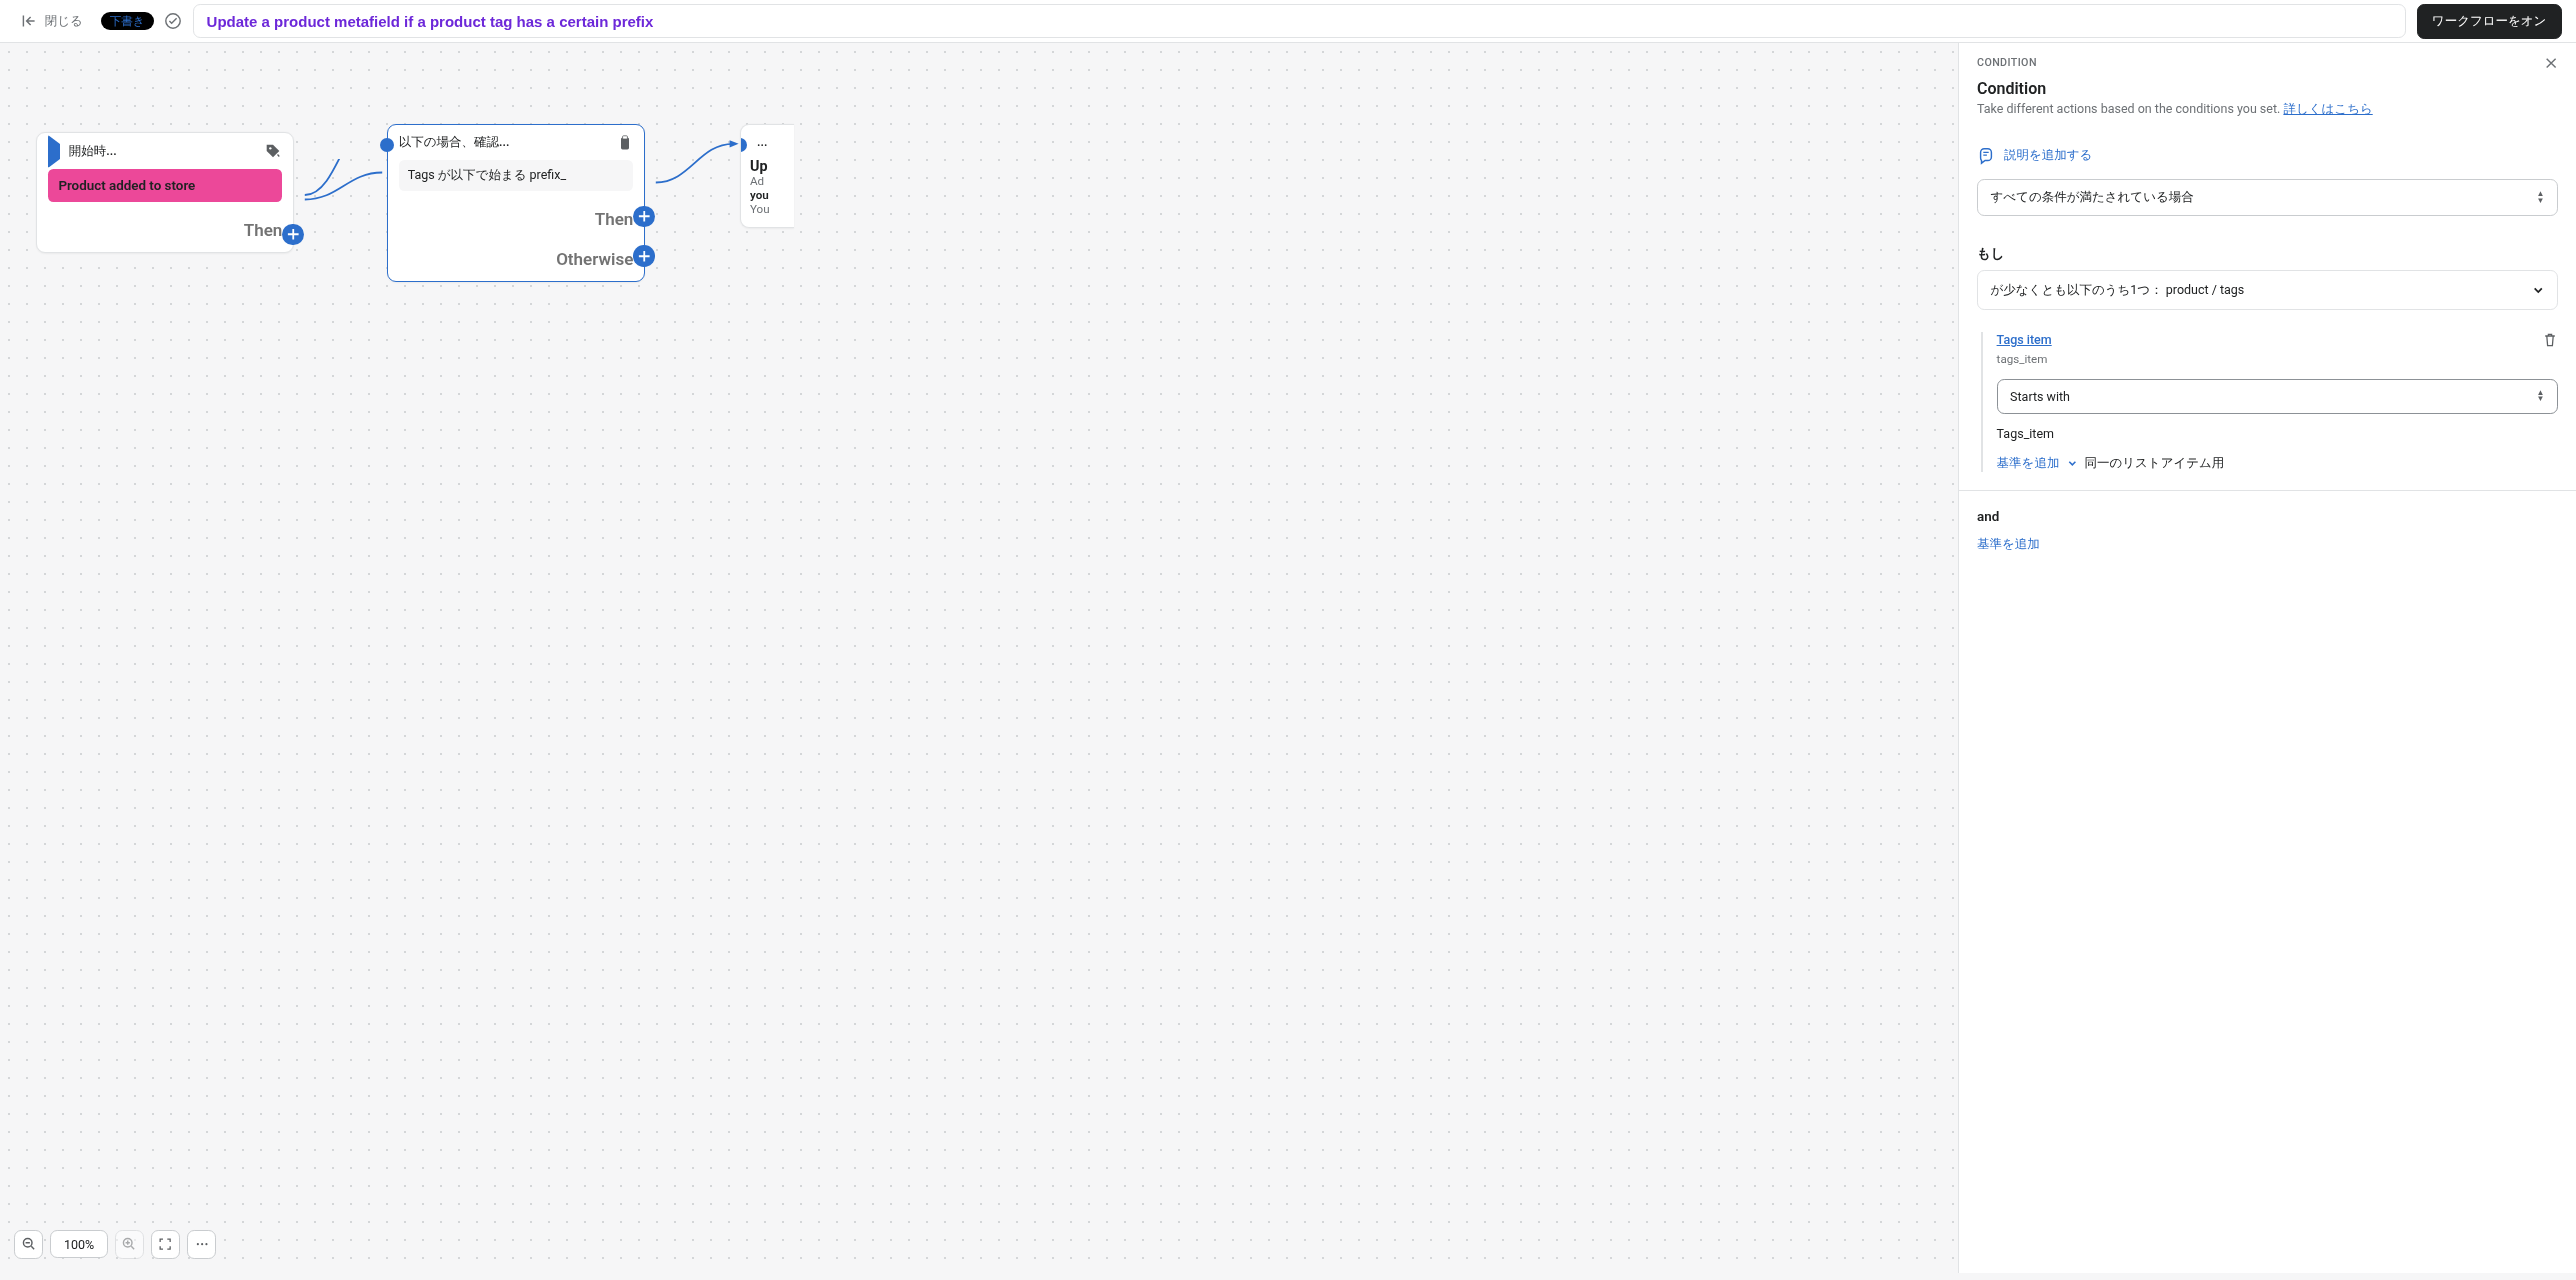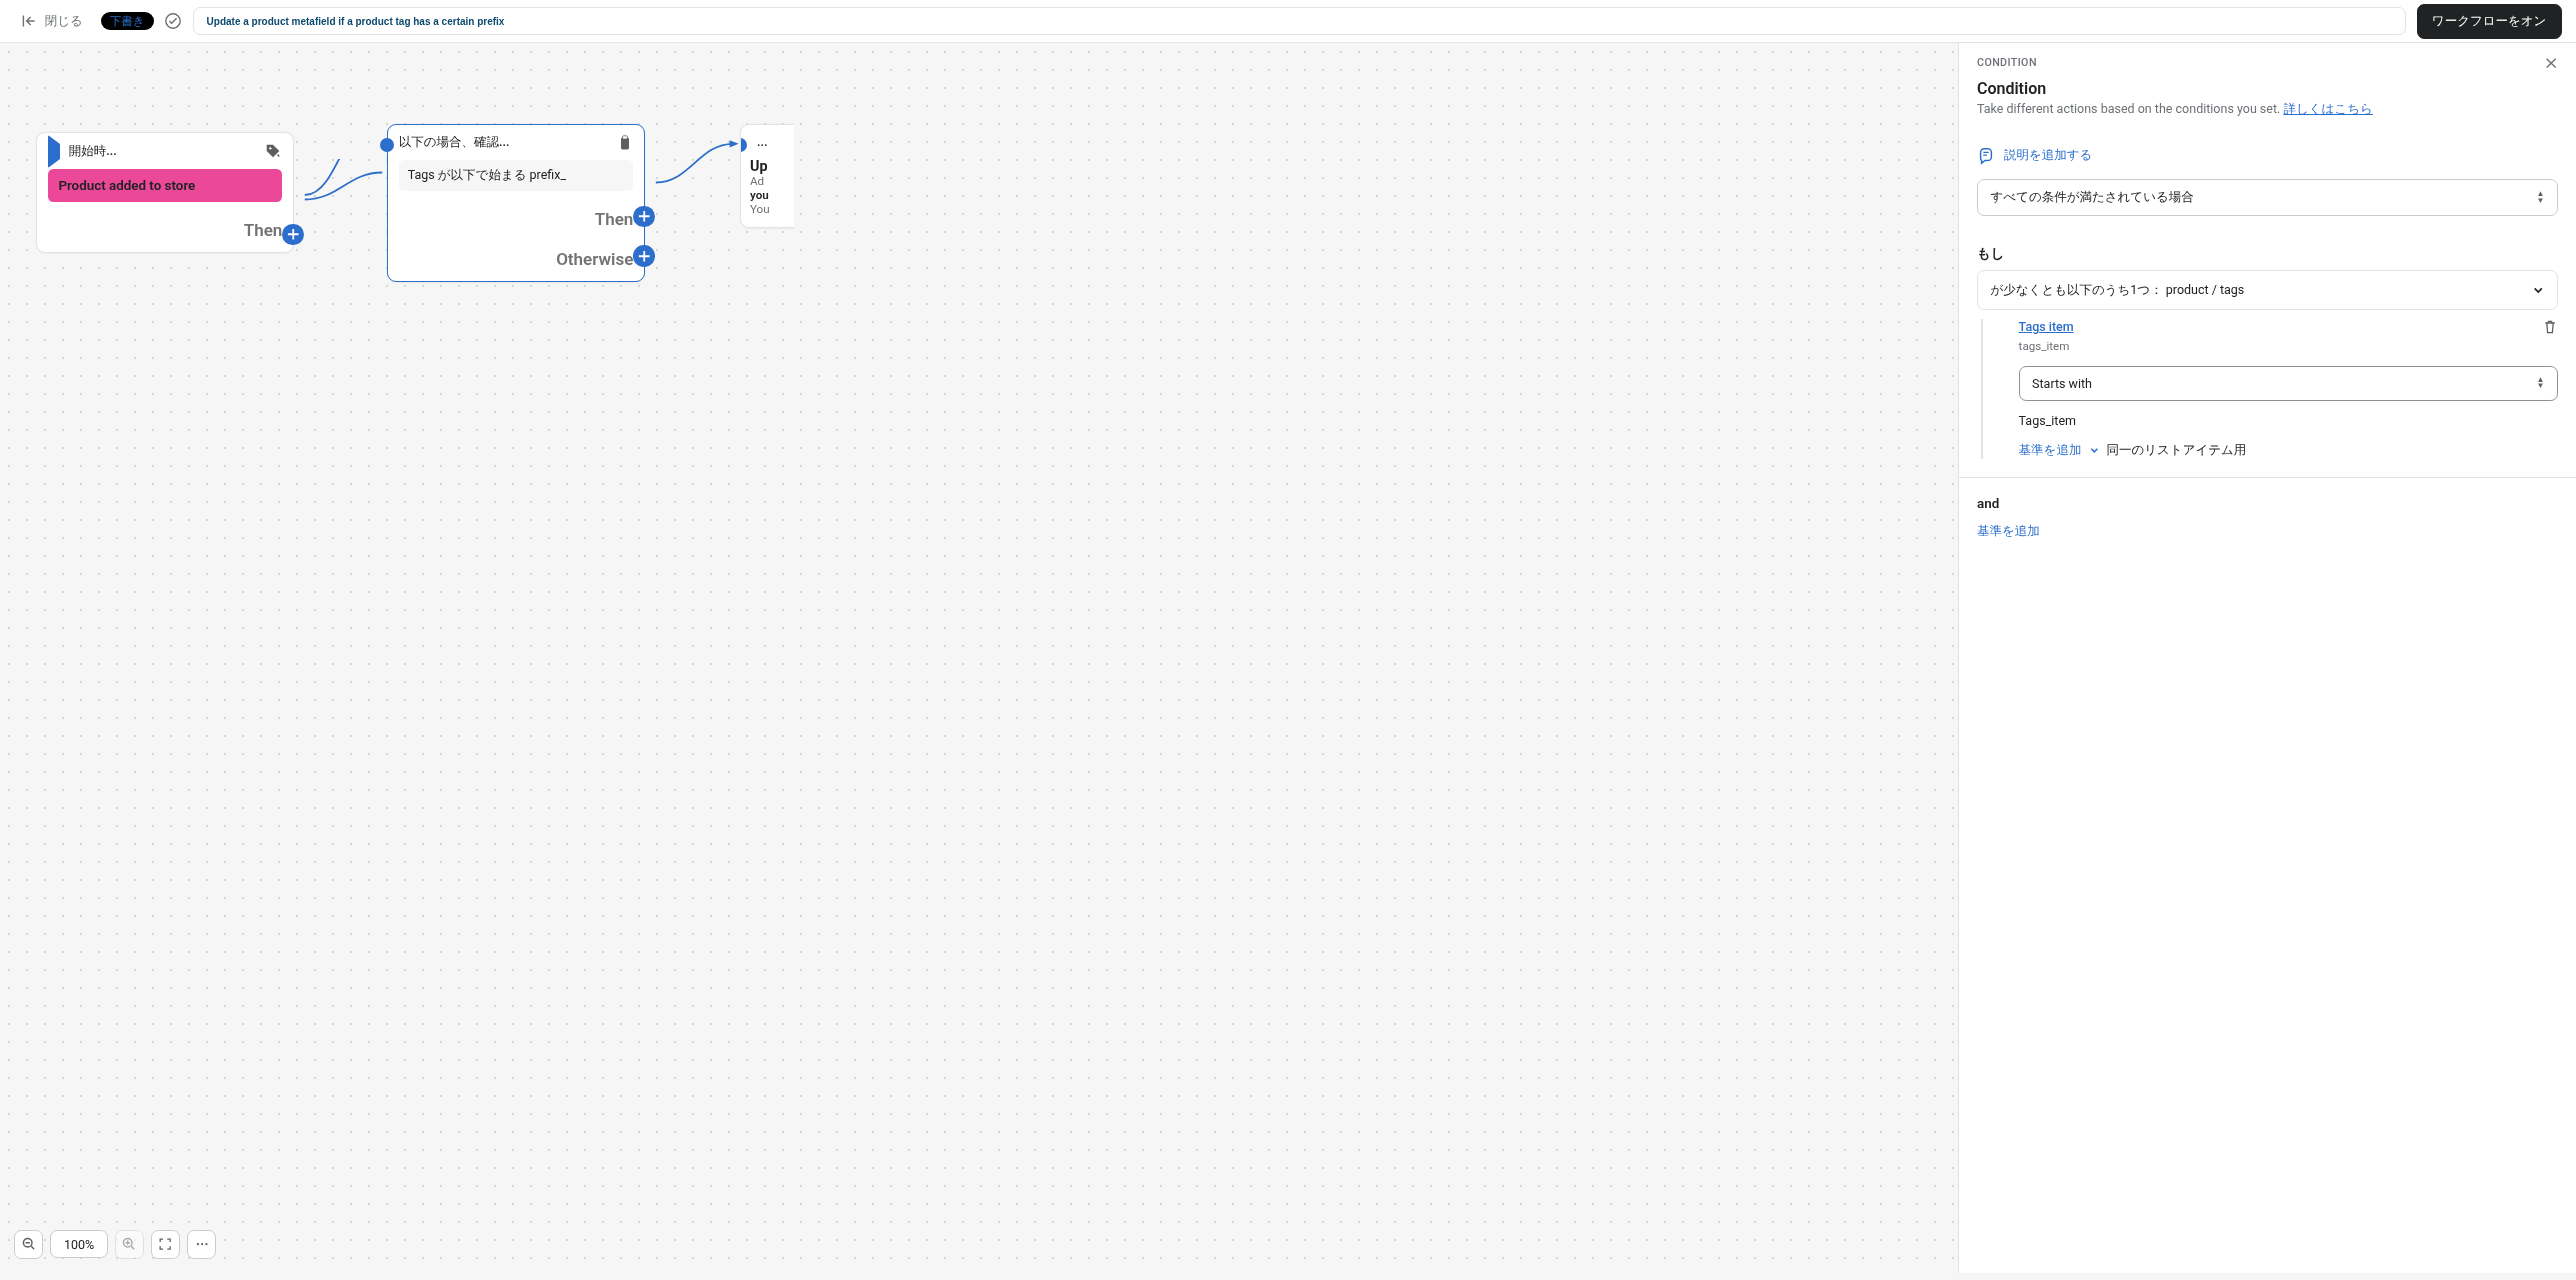--- a/index.html
+++ b/index.html
@@ -1,21 +1,21 @@
 <!DOCTYPE html>
 <html style="font-size:14.3px"><head>
 <meta charset="utf-8">
 <style>
 * { box-sizing: border-box; margin: 0; padding: 0; }
 body { font-family: -apple-system, BlinkMacSystemFont, "Segoe UI", Roboto, sans-serif; background: #f6f6f7; color: #202223; height: 100vh; overflow: hidden; }
 .topbar { height: 43px; background: #fff; border-bottom: 0.9px solid #e1e3e5; display: flex; align-items: center; padding: 0 14.3px; gap: 10.7px; }
 .close-btn { display: flex; align-items: center; gap: 7.2px; color: #6d7175; background: none; border: none; font-size: 12.5px; cursor: pointer; padding: 5.4px 7.2px; }
 .badge-draft { background: #000000; color: #2c6ecb; font-size: 11.6px; padding: 1.8px 9px; border-radius: 9px; font-weight: 500; }
 .check-icon { color: #6d7175; display: flex; align-items: center; }
-.title-input { flex: 1; border: 0.9px solid #e1e3e5; border-radius: 7.2px; padding: 7.2px 12.5px; font-size: 10px; font-weight: 600; color: #0c4a6e; background: #fff; }
+.title-input { flex: 1; border: 0.9px solid #e1e3e5; border-radius: 7.2px; padding: 7.2px 12.5px; font-size: 15px; font-weight: 600; color: #6d28d9; background: #fff; }
 .primary-btn { background: #202223; color: #fff; border: 0.9px solid #202223; border-radius: 7.2px; padding: 8px 14.3px; font-size: 12.5px; font-weight: 500; cursor: pointer; }
 .main { display: flex; height: calc(100vh - 50px); }
 .canvas { flex: 1; position: relative; background: #f6f6f7; background-image: radial-gradient(circle, #d4d6d8 0.9px, transparent 0.9px); background-size: 18px 18px; overflow: hidden; }
 .node { position: absolute; background: #fff; border: 0.9px solid #e1e3e5; border-radius: 9px; box-shadow: 0 0.9px 1.8px rgba(0,0,0,0.05); width: 258px; }
 .node.selected { border: 1.8px solid #2c6ecb; }
 .node-header { display: flex; align-items: center; gap: 9px; padding: 9px 10.7px; font-size: 12.5px; color: #202223; font-weight: 500; }
 .node-body { padding: 0 10.7px 10.7px; }
 .node-chip { background: #ec4899; border-radius: 5.4px; padding: 9px 10.7px; font-size: 13.4px; font-weight: 600; }
 .node-chip-light { background: #f6f6f7; border-radius: 5.4px; padding: 7.2px 9px; font-size: 12.5px; font-weight: 400; }
 .node-footer { display: flex; flex-direction: column; align-items: flex-end; gap: 10.7px; padding: 7.2px 10.7px 12.5px; font-size: 17px; font-weight: 600; color: #737373; position: relative; }
@@ -36,21 +36,21 @@
 .panel-close { background: none; border: none; color: #6d7175; cursor: pointer; font-size: 16px; }
 .panel-header { padding: 3.6px 18px 14.3px; }
 .panel-title { font-size: 16px; font-weight: 600; margin-bottom: 3.6px; }
 .panel-sub { font-size: 12.5px; color: #6d7175; }
 .panel-sub a { color: #2c6ecb; text-decoration: underline; }
 .panel-section { padding: 14.3px 18px; }
 .add-desc { display: flex; align-items: center; gap: 9px; color: #2c6ecb; background: none; border: none; font-size: 12.5px; cursor: pointer; }
 .select-field { width: 100%; border: 0.9px solid #c9cccf; border-radius: 7.2px; padding: 9px 12.5px; font-size: 12.5px; display: flex; justify-content: space-between; align-items: center; cursor: pointer; background: #fff; }
 .section-label { font-size: 13.4px; font-weight: 600; margin-bottom: 7.2px; }
 .collapse-row { border: 0.9px solid #e1e3e5; border-radius: 7.2px; padding: 10.7px 12.5px; display: flex; justify-content: space-between; align-items: center; cursor: pointer; font-size: 12.5px; }
-.cond-block { border-left: 2.7px solid #e1e3e5; margin-left: 3.6px; padding-left: 36px; margin-top: 9px; }
+.cond-block { border-left: 2.7px solid #e1e3e5; margin-left: 3.6px; padding-left: 14px; margin-top: 22px; }
 .cond-header { display: flex; justify-content: space-between; align-items: flex-start; margin-bottom: 3.6px; }
 .cond-link { color: #2c6ecb; font-size: 12.5px; font-weight: 500; }
 .cond-sub { font-size: 11.6px; color: #6d7175; margin-bottom: 12.5px; }
 .input-field { width: 100%; border: 0.9px solid #8c9196; border-radius: 7.2px; padding: 9px 12.5px; font-size: 12.5px; display: flex; justify-content: space-between; align-items: center; background: #fff; }
 .field-label { font-size: 12.5px; margin-bottom: 5.4px; margin-top: 12.5px; }
 .input-row { position: relative; }
 .code-badge { position: absolute; right: 9px; top: 50%; transform: translateY(-50%); color: #5c5f62; }
 .link-row { display: flex; align-items: center; gap: 7.2px; margin-top: 14.3px; font-size: 12.5px; }
 .link-row .blue { color: #2c6ecb; cursor: pointer; }
 .and-label { font-size: 13.4px; font-weight: 600; margin: 18px 0 10.7px; }

